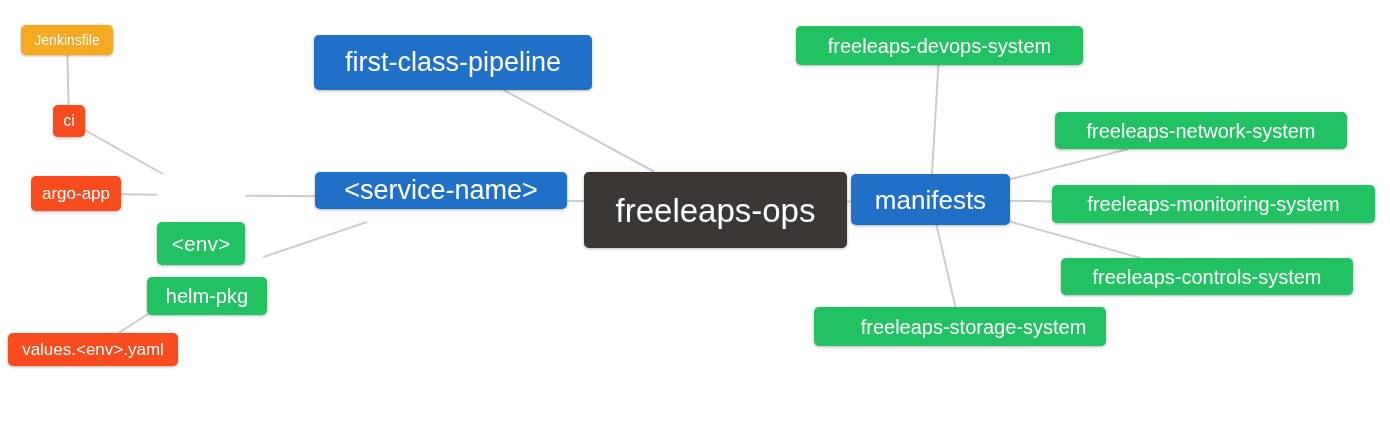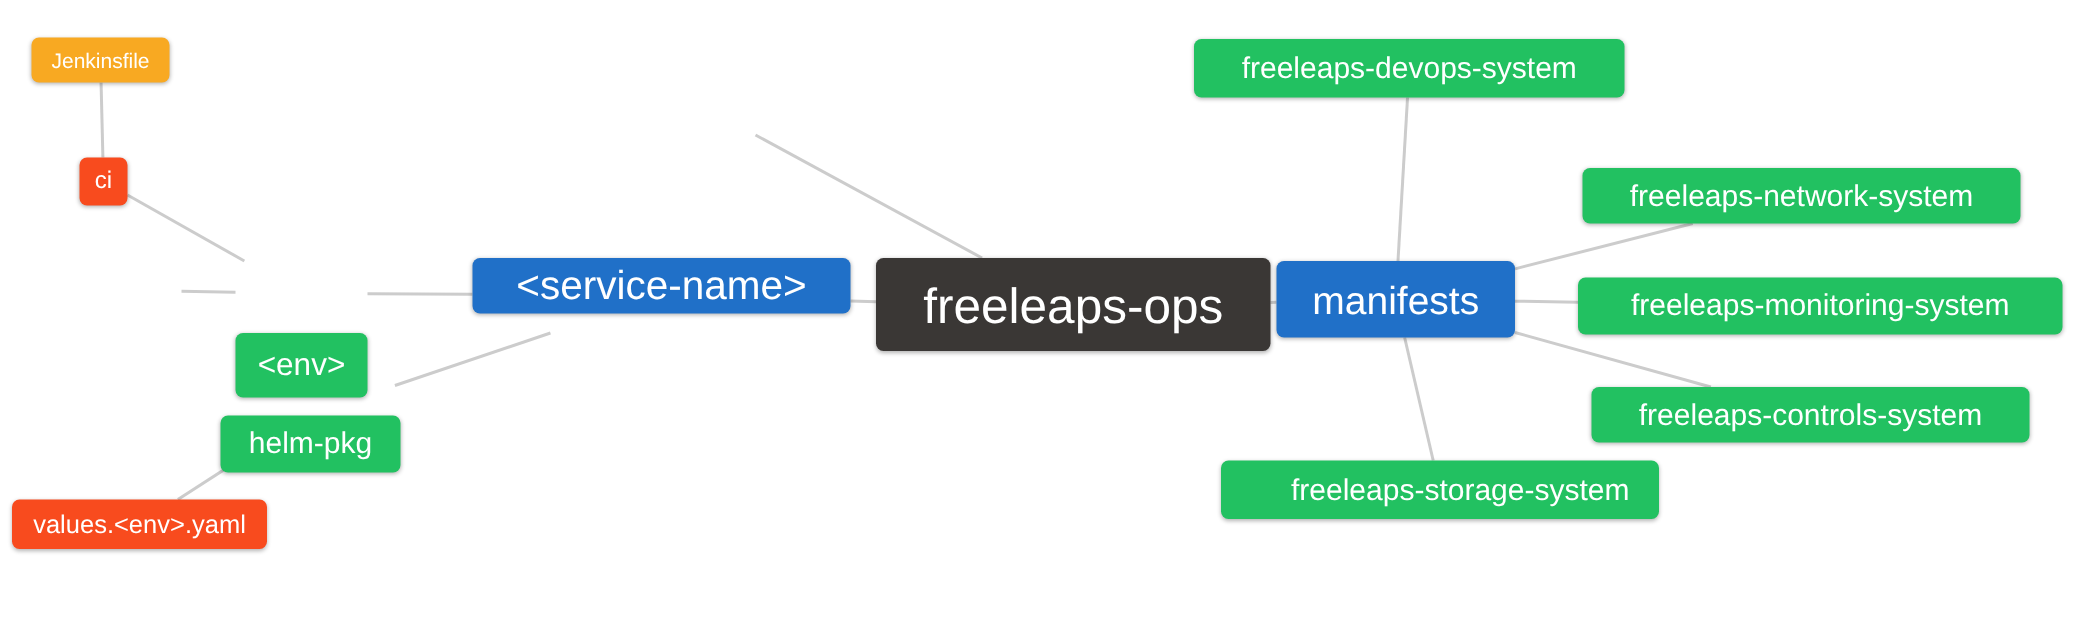--- a/index.html
+++ b/index.html
@@ -55,26 +55,28 @@
       <line x1="503.6578947368421" y1="90" x2="654.7105263157895" y2="172" stroke="#cccccc" stroke-width="2"></line>
       <line x1="567" y1="200.672131147541" x2="584" y2="201.16757741347905" stroke="#cccccc" stroke-width="2"></line>
       <line x1="847" y1="201.6360465116279" x2="851" y2="201.53372093023256" stroke="#cccccc" stroke-width="2"></line>
       <line x1="931.9902597402597" y1="174" x2="938.3603896103896" y2="65" stroke="#cccccc" stroke-width="2"></line>
       <line x1="1010" y1="179.22088724584103" x2="1128.4746376811595" y2="149" stroke="#cccccc" stroke-width="2"></line>
       <line x1="1010" y1="200.76413427561837" x2="1052" y2="201.43197879858658" stroke="#cccccc" stroke-width="2"></line>
       <line x1="1010" y1="221.63924050632912" x2="1140.5681818181818" y2="258" stroke="#cccccc" stroke-width="2"></line>
       <line x1="936.4232283464567" y1="225" x2="955.4704724409448" y2="307" stroke="#cccccc" stroke-width="2"></line>
     </svg>
 
-<div class="node" style="left: 584px; top: 172px; width: 263px; height: 62px; font-size: 33px; background: rgb(58, 55, 53);">freeleaps-ops</div>
+<div class="node" style="left: 584px; top: 172px; width: 263px; height: 76px; font-size: 33px; background: rgb(58, 55, 53);">freeleaps-ops</div>
+    <div class="node" style="left: 314px; top: 35px; width: 278px; height: 55px; font-size: 27px; background: rgb(32, 112, 200);">first-class-pipeline</div>
     <div class="node" style="left: 315px; top: 172px; width: 252px; height: 37px; font-size: 27px; background: rgb(32, 112, 200);">&lt;service-name&gt;</div>
     <div class="node" style="left: 851px; top: 174px; width: 159px; height: 51px; font-size: 26px; background: rgb(32, 112, 200);">manifests</div>
     <div class="node" style="left: 157px; top: 174px; width: 88px; height: 43px; font-size: 21px; background: rgb(34, 193, 97); margin-top: 48px;">&lt;env&gt;</div>
     <div class="node" style="left: 147px; top: 257px; width: 120px; height: 38px; font-size: 20px; background: rgb(34, 193, 97); margin-top: 20px;">helm-pkg</div>
     <div class="node" style="left: 53px; top: 105px; width: 32px; height: 32px; font-size: 16px; background: rgb(248, 75, 30);">ci</div>
+    <div class="node" style="left: 31px; top: 176px; width: 90px; height: 35px; font-size: 17px; background: rgb(248, 75, 30);">argo-app</div>
     <div class="node" style="left: 8px; top: 333px; width: 170px; height: 33px; font-size: 17px; background: rgb(248, 75, 30);">values.&lt;env&gt;.yaml</div>
     <div class="node" style="left: 21px; top: 25px; width: 92px; height: 30px; font-size: 14px; background: rgb(248, 169, 34); text-align: right;">Jenkinsfile</div>
     <div class="node" style="left: 796px; top: 26px; width: 287px; height: 39px; font-size: 20px; background: rgb(34, 193, 97);">freeleaps-devops-system</div>
     <div class="node" style="left: 1055px; top: 112px; width: 292px; height: 37px; font-size: 20px; background: rgb(34, 193, 97);">freeleaps-network-system</div>
     <div class="node" style="left: 1052px; top: 185px; width: 323px; height: 38px; font-size: 20px; background: rgb(34, 193, 97);">freeleaps-monitoring-system</div>
     <div class="node" style="left: 1061px; top: 258px; width: 292px; height: 37px; font-size: 20px; background: rgb(34, 193, 97); text-align: center;">freeleaps-controls-system</div>
     <div class="node" style="left: 814px; top: 307px; width: 292px; height: 39px; font-size: 20px; background: rgb(34, 193, 97); padding-left: 27px;">freeleaps-storage-system</div>
   </div>
 
 </body></html>

